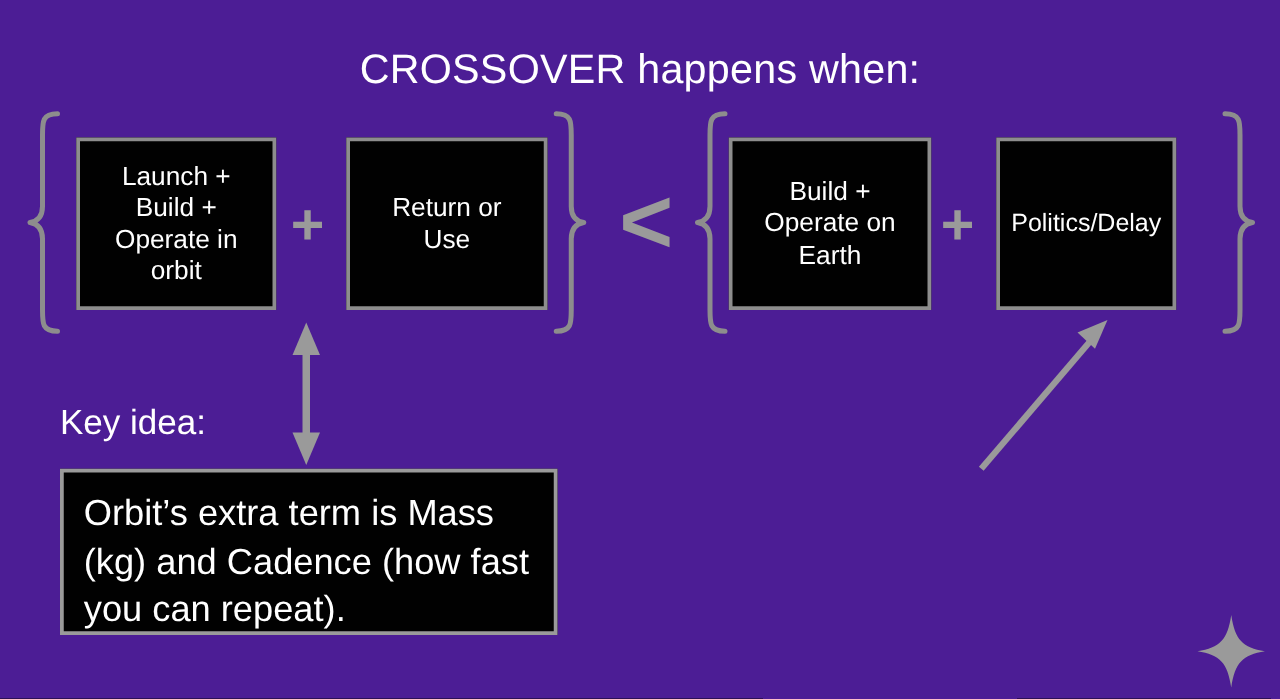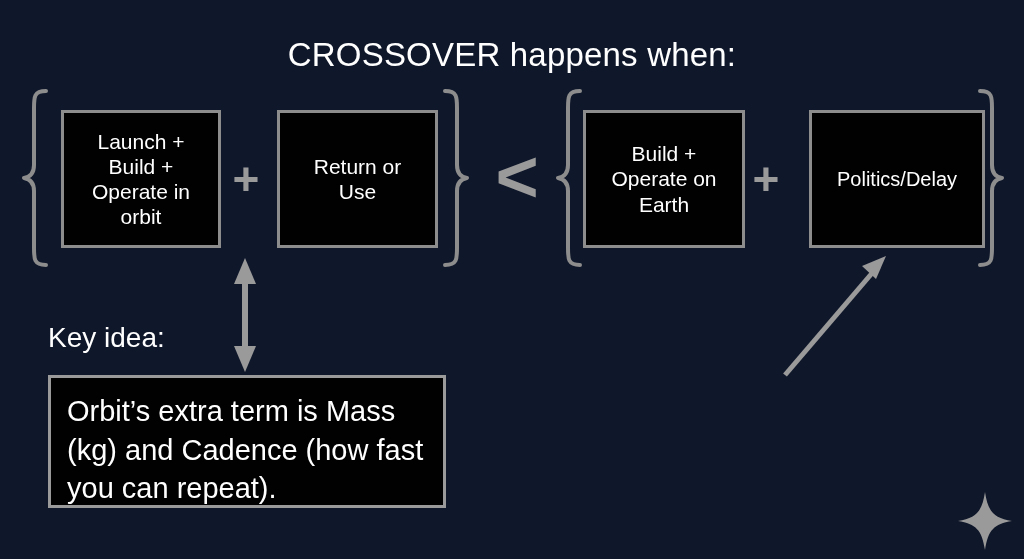--- a/index.html
+++ b/index.html
@@ -8,21 +8,21 @@
     padding: 0;
     background: #000000;
   }
   body {
     font-family: "Liberation Sans", sans-serif;
   }
   #stage {
     position: relative;
     width: 1024px;
     height: 559px;
-    background: #0f172a;
+    background: #4c1d95;
     overflow: hidden;
   }
   .abs { position: absolute; }
 
   
   #title {
     left: 0;
     top: 36px;
     width: 1024px;
     text-align: center;
@@ -43,21 +43,21 @@
     align-items: center;
     justify-content: center;
     text-align: center;
     line-height: 1.2;
     font-size: 21px;
     padding: 4px 6px;
   }
   #box-orbit-cost   { left: 61px;  top: 110px; width: 160px; height: 138px; }
   #box-return-use   { left: 277px; top: 110px; width: 161px; height: 138px; }
   #box-earth-cost   { left: 583px; top: 110px; width: 162px; height: 138px; }
-  #box-politics     { left: 797px; top: 110px; width: 176px; height: 138px; font-size: 20px; margin-left: 12px; }
+  #box-politics     { left: 797px; top: 110px; width: 144px; height: 138px; font-size: 20px; }
 
   
   .op-plus {
     color: #9a9a9a;
     font-size: 46px;
     font-weight: 700;
     line-height: 1;
     width: 40px;
     text-align: center;
   }

